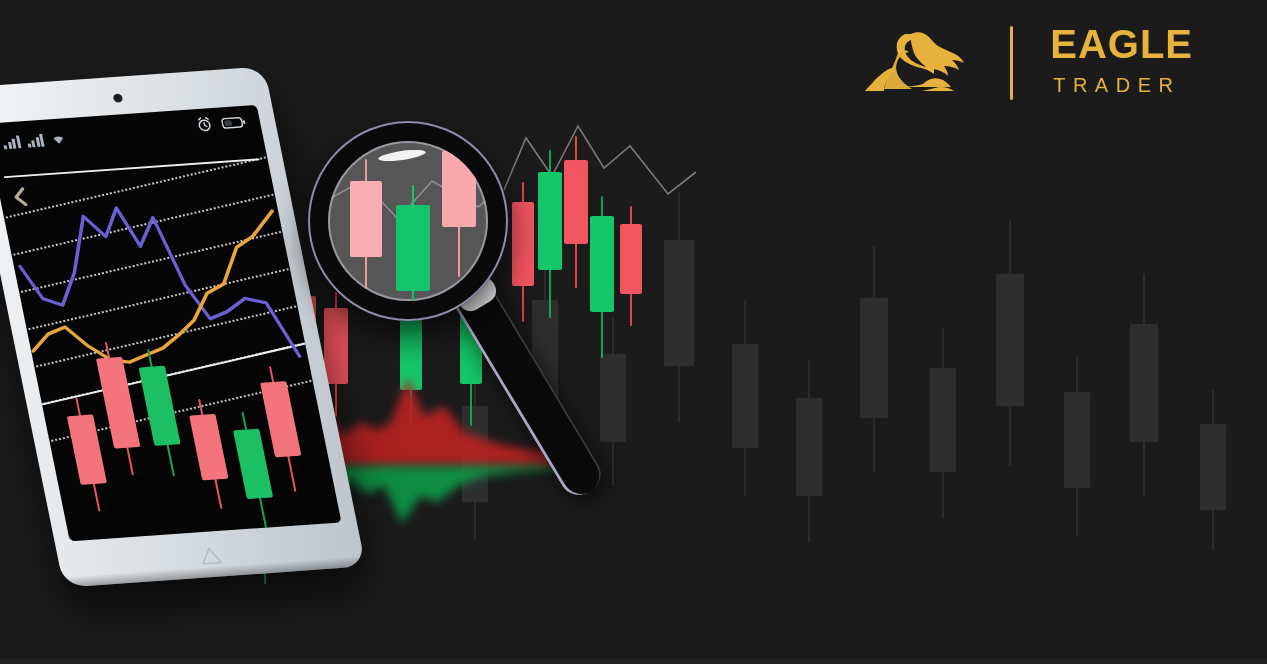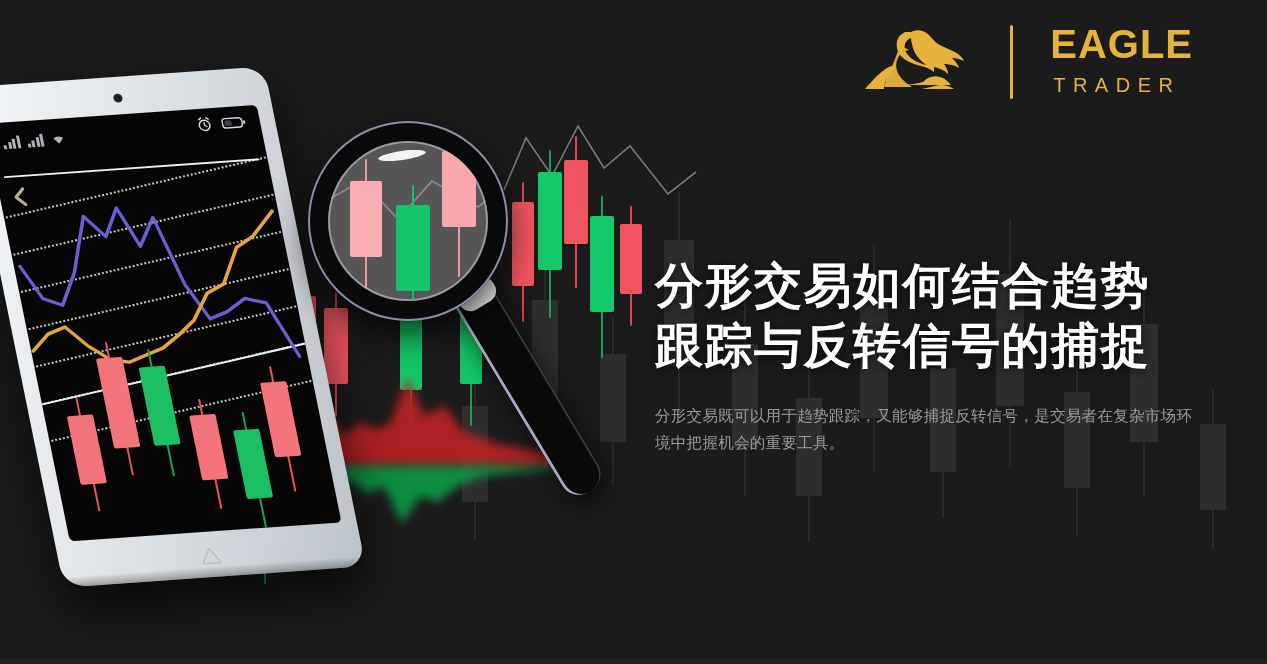--- a/index.html
+++ b/index.html
@@ -136,21 +136,21 @@
     color:#ffffff; font-weight:700; font-size:48px; line-height:60px;
     letter-spacing:1.5px; white-space:nowrap;
     text-shadow:0 2px 10px rgba(0,0,0,.75);
   }
   .subtitle {
     margin-top:26px; color:#9b9b9b; font-size:15.5px; line-height:27px;
     letter-spacing:.3px; max-width:548px;
   }
 
   
-  #logo { position:absolute; right:74px; top:24px; display:flex; align-items:center; gap:37px; }
+  #logo { position:absolute; right:74px; top:24px; display:flex; align-items:flex-end; gap:37px; }
   .logo-mark { width:108px; height:72px; }
   .logo-sep { width:3px; height:74px; background:#e7b23c; border-radius:2px; }
   .logo-text { display:flex; flex-direction:column; align-items:flex-start; }
   .logo-eagle {
     color:#e7b23c; font-weight:700; font-size:40px; line-height:40px;
     letter-spacing:1px;
   }
   .logo-trader {
     color:#e7b23c; font-weight:400; font-size:20px; line-height:30px;
     letter-spacing:7.5px; margin-top:6px; padding-left:3px;
@@ -404,25 +404,20 @@
         <span class="body" style="top:20px; height:86px; background:#13c46c;"></span>
       </div>
       <div class="cs" style="left:114px; top:-14px; width:34px; height:150px;">
         <span class="wick" style="background:#f09aa0;"></span>
         <span class="body" style="top:24px; height:76px; background:#f8a8ad;"></span>
       </div>
     </div>
     <div class="mg-glint"></div>
   </div>
 
-  <div id="content">
-    <div class="title">分形交易如何结合趋势</div>
-    <div class="title">跟踪与反转信号的捕捉</div>
-    <div class="subtitle">分形交易既可以用于趋势跟踪，又能够捕捉反转信号，是交易者在复杂市场环境中把握机会的重要工具。</div>
-  </div>
 
   <div id="logo">
     <svg class="logo-mark" viewBox="0 0 108 72">
       <g fill="#e7b23c">
         <path d="M46 6 c6 -3 13 -2 18 3 c3 3 6 7 9 9 c5 3 11 5 17 8 c4 2 7 5 9 9 c-4 -2 -8 -3 -12 -3 c3 3 6 6 7 10 c-5 -3 -10 -4 -15 -4 c2 3 4 6 4 10 c-4 -4 -9 -6 -14 -7 l0 5 c-4 -3 -8 -5 -13 -6 c-8 -2 -16 -5 -21 -11 c-3 -4 -4 -9 -3 -14 c1 -4 4 -7 8 -9 z
                  M46 12 c-3 1 -5 3 -6 6 c-1 4 0 8 3 11 c4 5 11 8 18 10 c-6 -5 -11 -10 -13 -17 c-1 -4 -2 -7 -2 -10 z"></path>
         <path d="M34 22 c4 -1 7 0 10 2 c-5 1 -9 4 -11 8 c-3 6 -2 12 1 17 c3 5 8 9 13 12 l-28 0 c2 -8 5 -16 9 -23 c2 -5 4 -10 6 -16 z" opacity=".95"></path>
         <path d="M22 42 c3 -2 6 -2 9 -1 c-5 4 -9 10 -11 16 c-1 2 -1 4 -1 6 l-17 0 c4 -8 11 -15 20 -21 z"></path>
         <path d="M12 52 c2 -1 4 -1 6 0 c-4 3 -7 7 -9 11 l-9 0 c3 -4 7 -8 12 -11 z"></path>
         <path d="M58 56 c5 -5 11 -7 17 -5 c4 1 8 4 11 8 l-46 0 c5 -1 11 -1 18 -3 z"></path>

